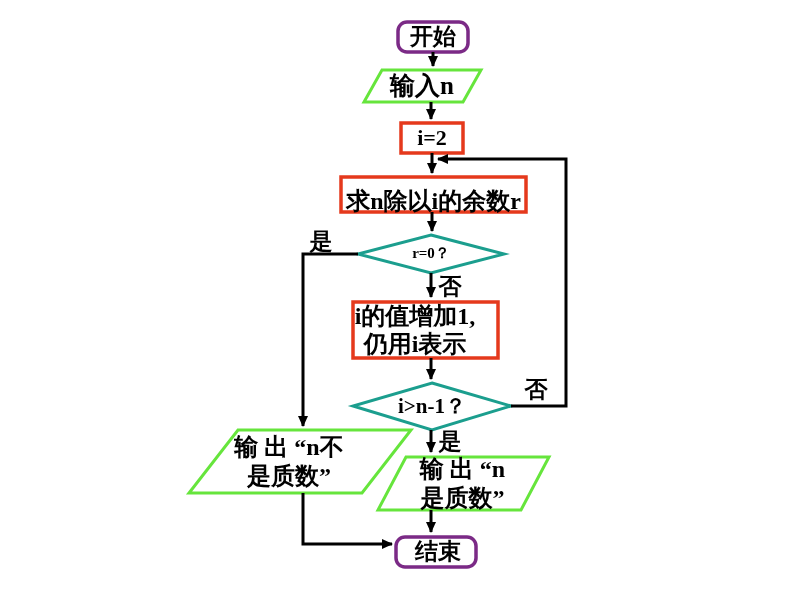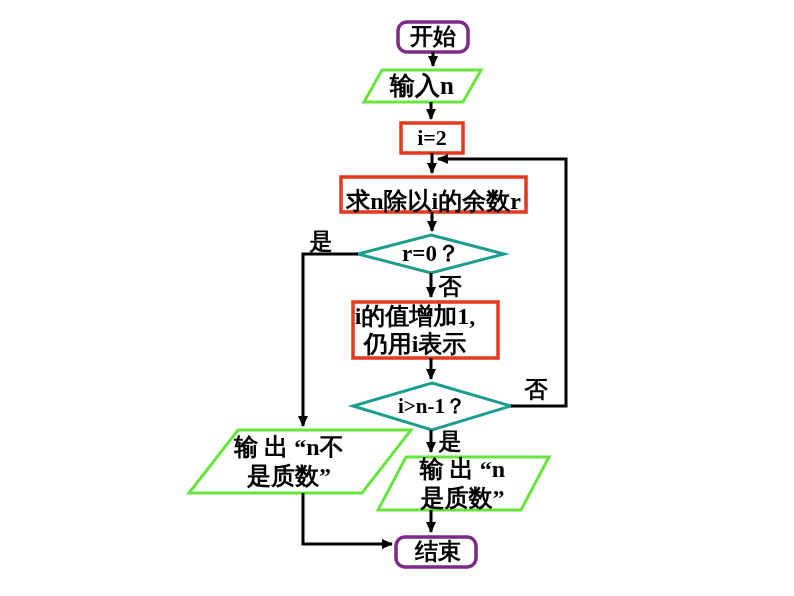--- a/index.html
+++ b/index.html
@@ -76,21 +76,21 @@
   </svg>
 
   <div class="lbl" style="left:398px;top:22px;width:70px;height:30px;font-size:23px;">开始</div>
 
   <div class="lbl" style="left:372px;top:70px;width:100px;height:32px;font-size:25px;">输入n</div>
 
   <div class="lbl" style="left:401px;top:123px;width:62px;height:30px;font-size:22px;text-align:right;">i=2</div>
 
   <div class="lbl" style="left:341px;top:177px;width:185px;height:48px;font-size:24px;">求n除以i的余数r</div>
 
-  <div class="lbl" style="left:358px;top:235px;width:146px;height:38px;font-size:23px;">r=0？</div>
+  <div class="lbl" style="left:358px;top:235px;width:146px;height:38px;font-size:15px;">r=0？</div>
 
   <div class="lbl" style="left:353px;top:302px;width:124px;height:56px;font-size:24px;">
     <span>i的值增加1,</span>
     <span>仍用i表示</span>
   </div>
 
   <div class="lbl regular" style="left:353px;top:383px;width:158px;height:47px;font-size:21px;">i&gt;n-1？</div>
 
   <div class="lbl" style="left:204px;top:430px;width:170px;height:63px;font-size:24px;">
     <span>输 出 “n不</span>

